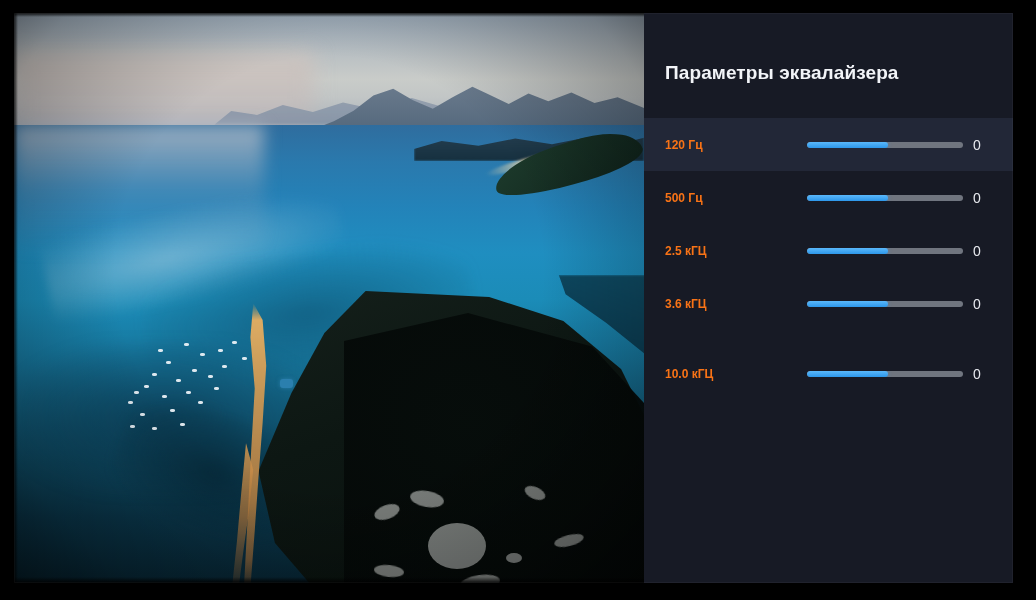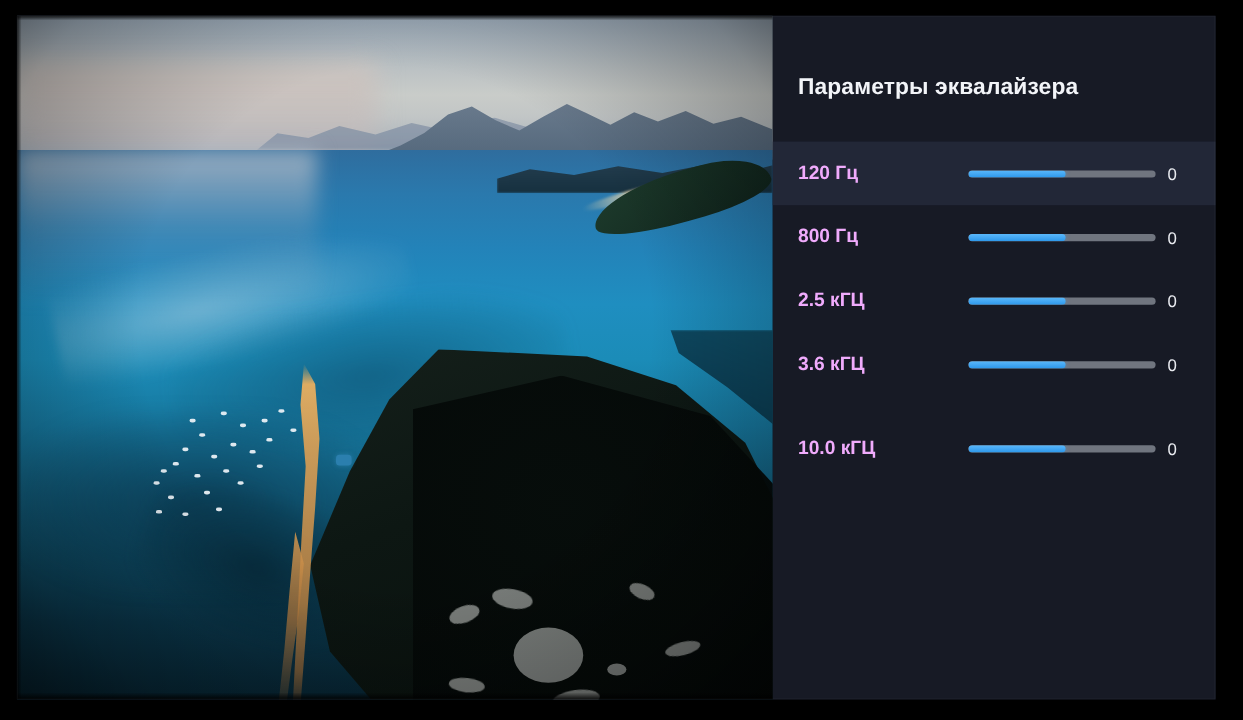--- a/index.html
+++ b/index.html
@@ -311,23 +311,23 @@
     height: 53px;
     display: flex;
     align-items: center;
   }
   .eq-row.selected {
     background: #222737;
   }
   .eq-label {
     position: absolute;
     left: 21px;
-    font-size: 16px;
+    font-size: 12px;
     font-weight: bold;
-    color: #f0abfc;
+    color: #f97316;
     white-space: nowrap;
   }
   .eq-slider {
     position: absolute;
     left: 163px;
     width: 156px;
     height: 6px;
     border-radius: 3px;
     background: #70757f;
     overflow: hidden;
@@ -439,21 +439,21 @@
       <div id="panel-title">Параметры эквалайзера</div>
       <div id="eq-rows">
           <div class="eq-row selected" style="top: 105px;">
             <div class="eq-label">120 Гц</div>
             <div class="eq-slider">
               <div class="eq-fill" style="width: 52%;"></div>
             </div>
             <div class="eq-value">0</div>
           </div>
           <div class="eq-row" style="top: 158px;">
-            <div class="eq-label">800 Гц</div>
+            <div class="eq-label">500 Гц</div>
             <div class="eq-slider">
               <div class="eq-fill" style="width: 52%;"></div>
             </div>
             <div class="eq-value">0</div>
           </div>
           <div class="eq-row" style="top: 211px;">
             <div class="eq-label">2.5 кГЦ</div>
             <div class="eq-slider">
               <div class="eq-fill" style="width: 52%;"></div>
             </div>

